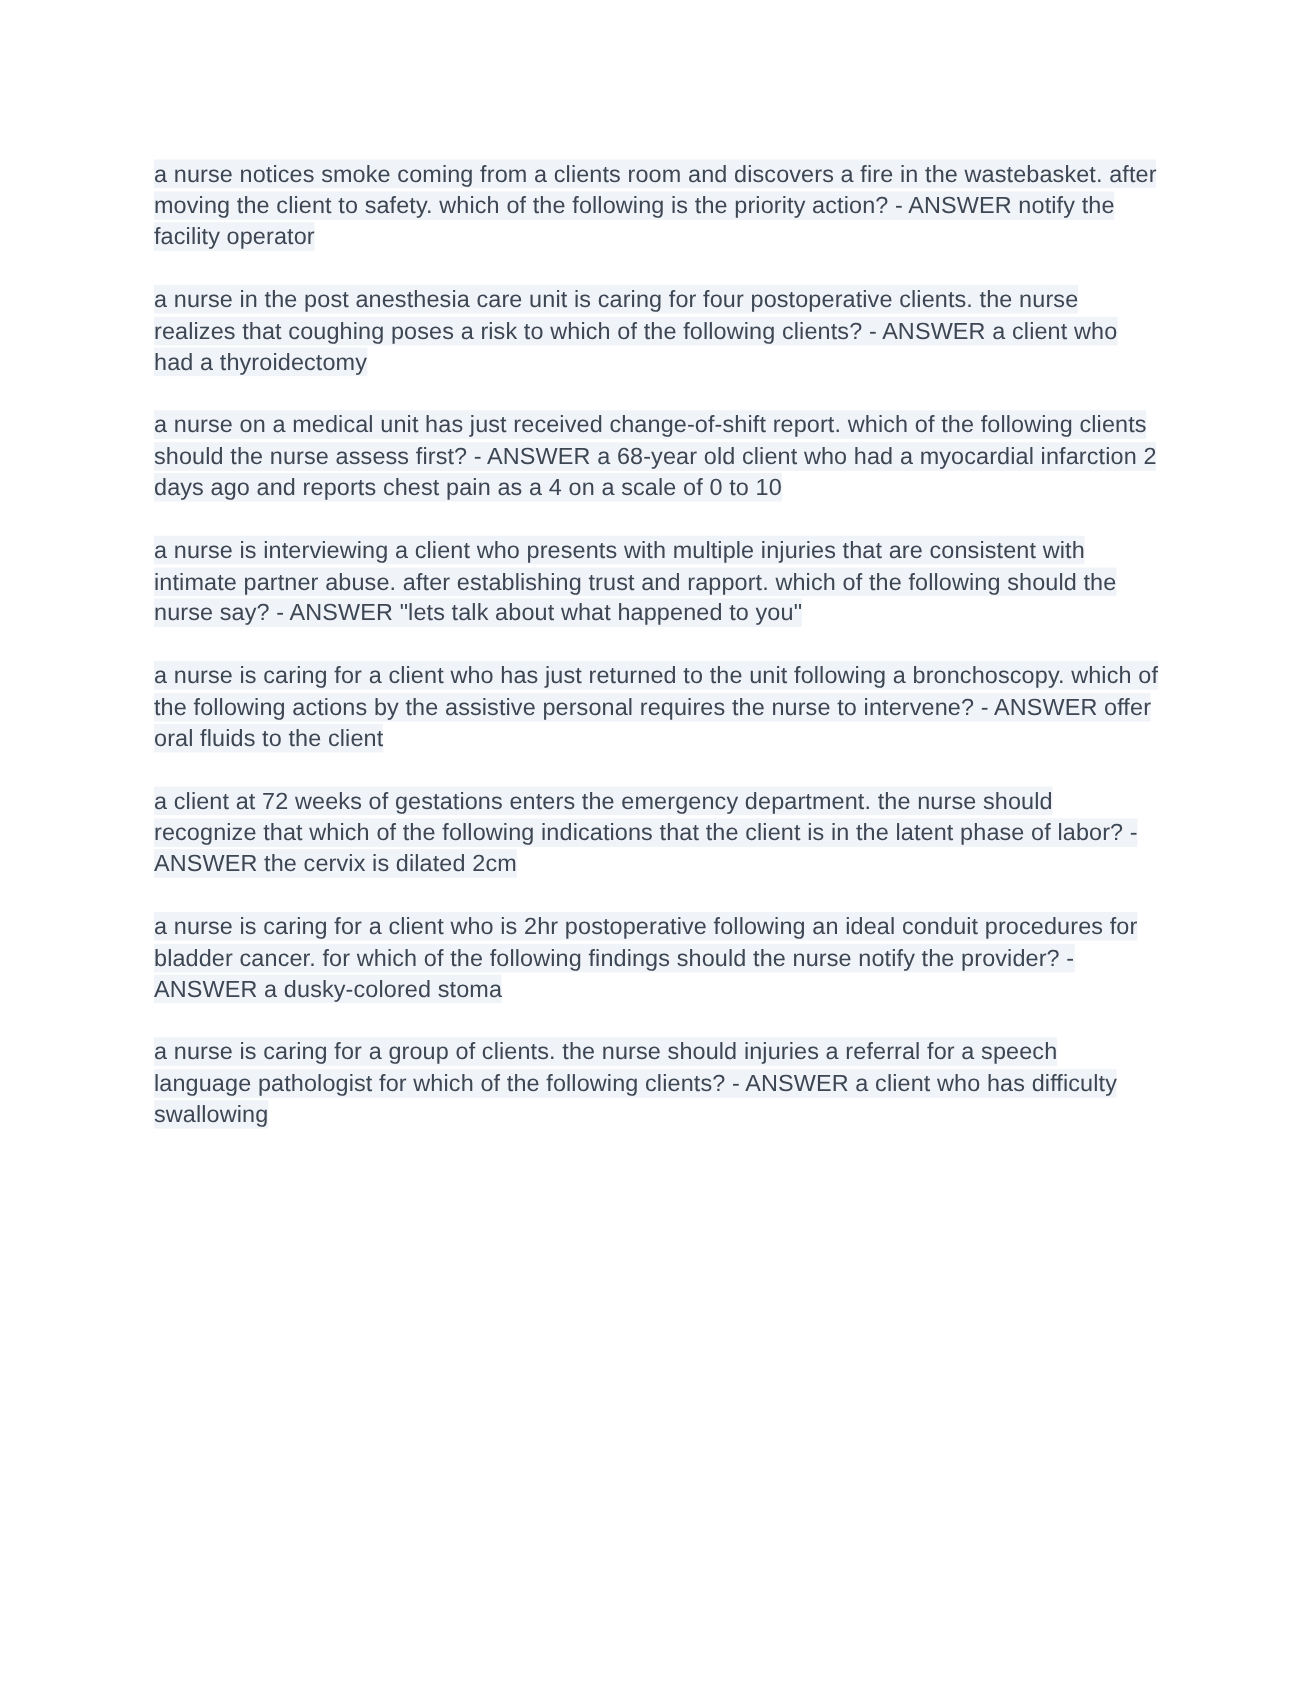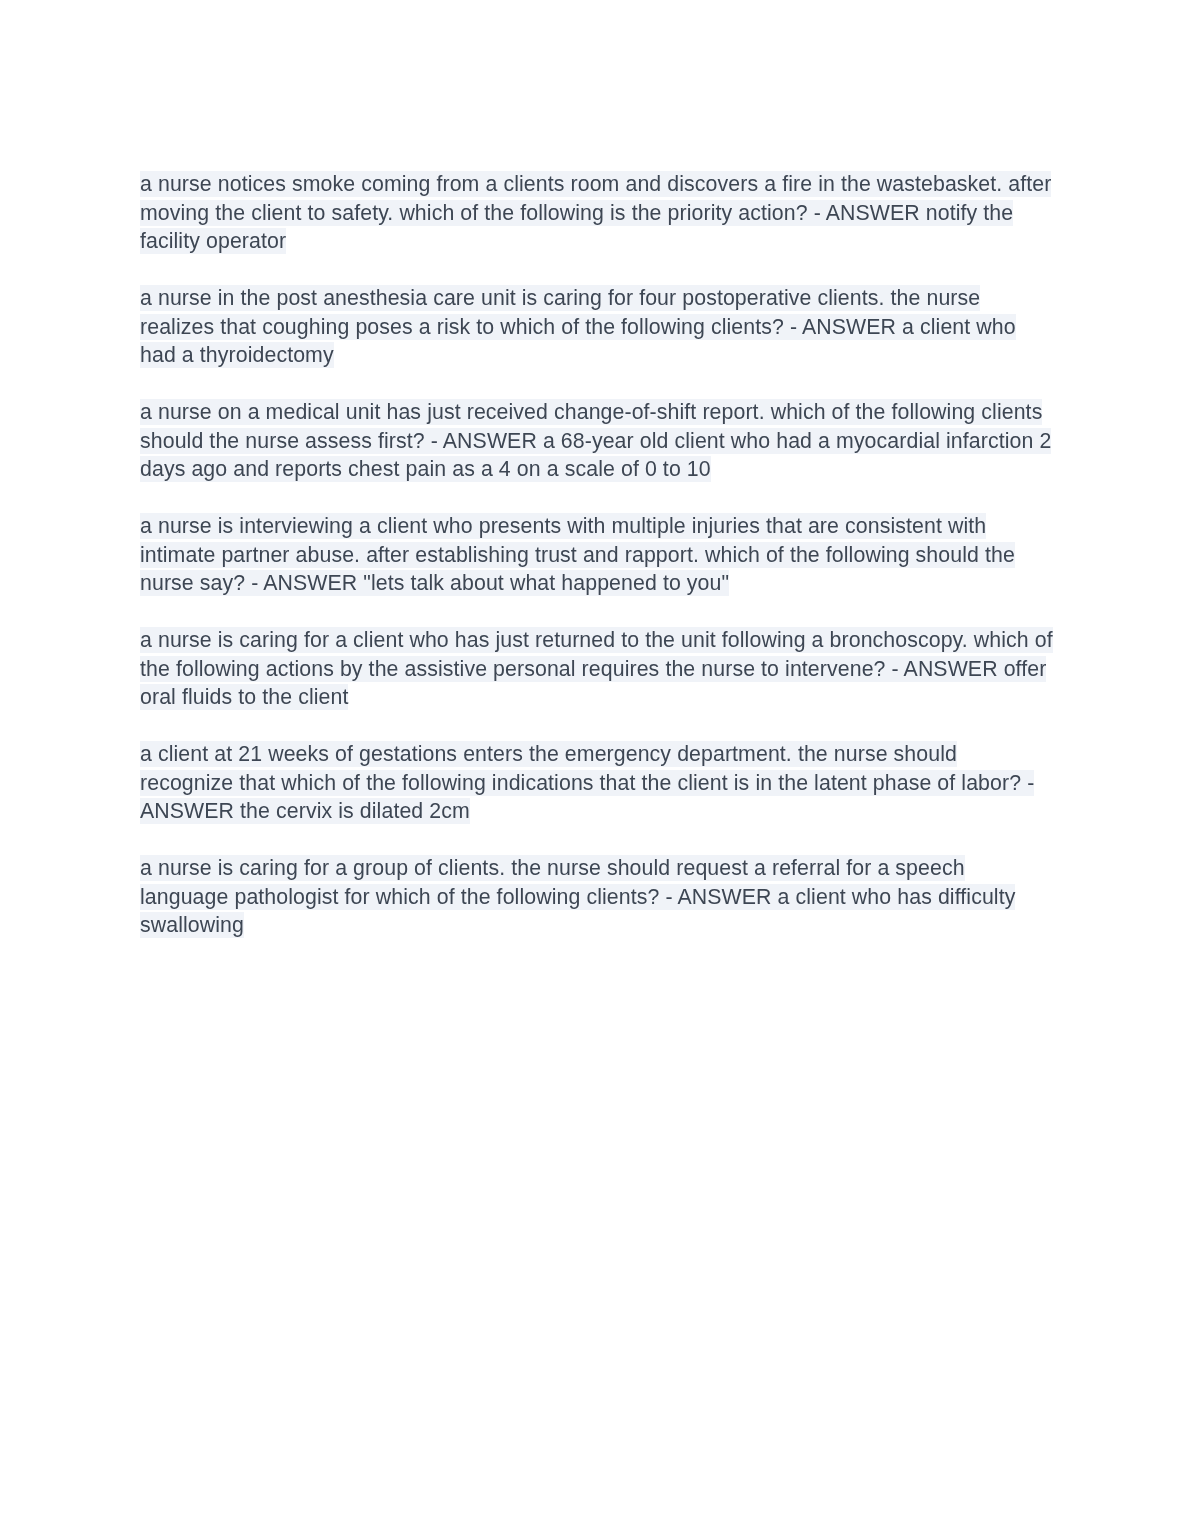--- a/index.html
+++ b/index.html
@@ -17,21 +17,21 @@
   }
   .page {
     position: relative;
     width: 1190px;
     height: 1540px;
     background: var(--page-bg);
   }
   .content {
     position: absolute;
     left: 140px;
-    top: 170px;
+    top: 144px;
     width: 914px;
   }
   .qa-paragraph {
     font-size: 21.3px;
     line-height: 28.5px;
     color: var(--text-color);
     margin-bottom: 28.5px;
     letter-spacing: 0.1px;
   }
   .qa-paragraph:last-child { margin-bottom: 0; }
@@ -45,16 +45,17 @@
 </head>
 <body>
 
 <div class="page">
   <div class="content">
     <p class="qa-paragraph"><span class="hl">a nurse notices smoke coming from a clients room and discovers a fire in the wastebasket. after moving the client to safety. which of the following is the priority action? - ANSWER notify the facility operator</span></p>
     <p class="qa-paragraph"><span class="hl">a nurse in the post anesthesia care unit is caring for four postoperative clients. the nurse realizes that coughing poses a risk to which of the following clients? - ANSWER a client who had a thyroidectomy</span></p>
     <p class="qa-paragraph"><span class="hl">a nurse on a medical unit has just received change-of-shift report. which of the following clients should the nurse assess first? - ANSWER a 68-year old client who had a myocardial infarction 2 days ago and reports chest pain as a 4 on a scale of 0 to 10</span></p>
     <p class="qa-paragraph"><span class="hl">a nurse is interviewing a client who presents with multiple injuries that are consistent with intimate partner abuse. after establishing trust and rapport. which of the following should the nurse say? - ANSWER "lets talk about what happened to you"</span></p>
     <p class="qa-paragraph"><span class="hl">a nurse is caring for a client who has just returned to the unit following a bronchoscopy. which of the following actions by the assistive personal requires the nurse to intervene? - ANSWER offer oral fluids to the client</span></p>
-    <p class="qa-paragraph"><span class="hl">a client at 21 weeks of gestations enters the emergency department. the nurse should recognize that which of the following indications that the client is in the latent phase of labor? - ANSWER the cervix is dilated 2cm</span></p>
-    <p class="qa-paragraph"><span class="hl">a nurse is caring for a group of clients. the nurse should request a referral for a speech language pathologist for which of the following clients? - ANSWER a client who has difficulty swallowing</span></p>
+    <p class="qa-paragraph"><span class="hl">a client at 72 weeks of gestations enters the emergency department. the nurse should recognize that which of the following indications that the client is in the latent phase of labor? - ANSWER the cervix is dilated 2cm</span></p>
+    <p class="qa-paragraph"><span class="hl">a nurse is caring for a client who is 2hr postoperative following an ideal conduit procedures for bladder cancer. for which of the following findings should the nurse notify the provider? - ANSWER a dusky-colored stoma</span></p>
+    <p class="qa-paragraph"><span class="hl">a nurse is caring for a group of clients. the nurse should injuries a referral for a speech language pathologist for which of the following clients? - ANSWER a client who has difficulty swallowing</span></p>
   </div>
 </div>
 
 </body></html>

